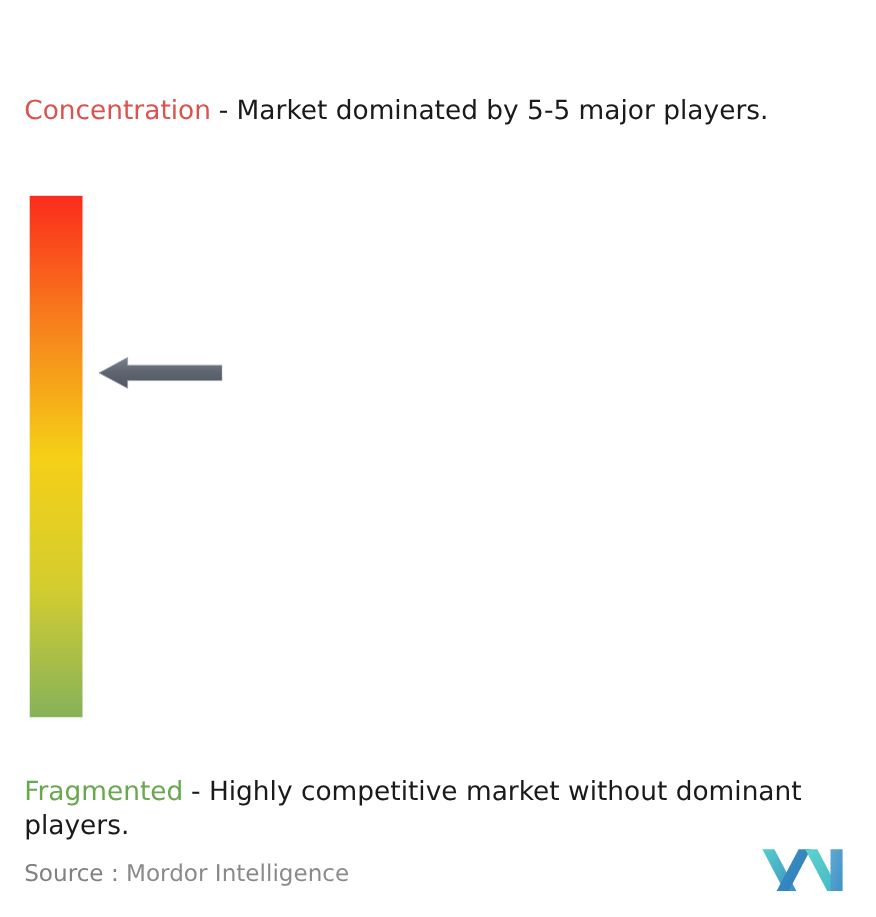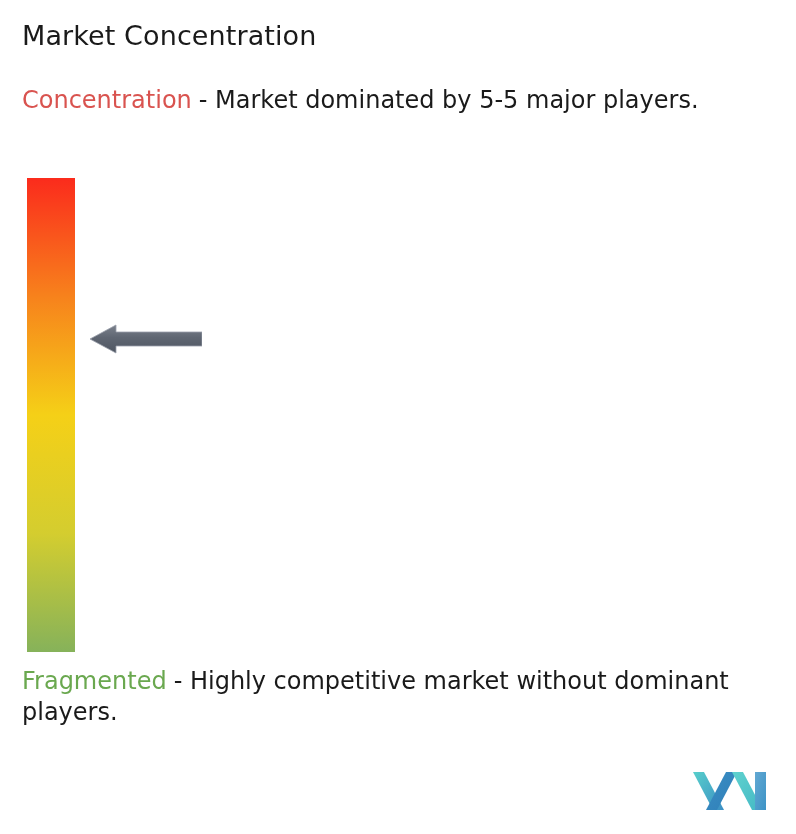--- a/index.html
+++ b/index.html
@@ -39,21 +39,21 @@
     top: 85px;
     width: 740px;
     font-size: 24px;
     line-height: 31px;
     color: #1a1a1a;
     font-weight: 400;
   }
   .annotation-bottom {
     position: absolute;
     left: 22px;
-    top: 666px;
+    top: 704px;
     width: 765px;
     font-size: 24px;
     line-height: 31px;
     color: #1a1a1a;
     font-weight: 400;
   }
   .term-consolidated {
     color: #d9534f;
   }
   .term-fragmented {
@@ -128,21 +128,20 @@
     top: 766px;
     width: 80px;
     height: 48px;
   }
 </style>
 </head>
 <body>
 
 <div id="chart-root">
 
-  <div class="chart-title">Market Concentration</div>
 
   <div class="annotation-top">
     <span class="term-consolidated" style="color: rgb(217, 83, 79);">Concentration</span><span class="term-sep"></span><span>- Market dominated by 5-5 major players.</span>
   </div>
 
   <div class="scale-bar" style="background: linear-gradient(rgb(251, 43, 28) 0%, rgb(247, 130, 28) 25%, rgb(245, 208, 23) 50%, rgb(212, 205, 47) 75%, rgb(134, 178, 90) 100%);"></div>
 
   <div class="pointer-arrow">
     <svg width="112" height="34" viewBox="0 0 112 34" xmlns="http://www.w3.org/2000/svg">
       <defs>
@@ -154,20 +153,24 @@
       </defs>
       <polygon points="0,17 26,3 26,10 112,10 112,24 26,24 26,31" fill="url(#arrowGrad)" stroke="#9aa0ab" stroke-width="0.8"></polygon>
     </svg>
   </div>
 
 
   <div class="annotation-bottom">
     <span class="term-fragmented" style="color: rgb(106, 168, 79);">Fragmented</span><span class="term-sep"></span><span>- Highly competitive market without dominant players.</span>
   </div>
 
+  <div class="source-line">
+    <span>Source :</span>
+    <span class="source-value">Mordor Intelligence</span>
+  </div>
 
   <div class="brand-logo">
     <svg width="80" height="48" viewBox="0 0 80 48" xmlns="http://www.w3.org/2000/svg">
       <defs>
         <linearGradient id="lgA" x1="0" y1="0" x2="1" y2="1">
           <stop offset="0%" stop-color="#57cfcb"></stop>
           <stop offset="100%" stop-color="#3b8ec4"></stop>
         </linearGradient>
         <linearGradient id="lgB" x1="0" y1="0" x2="1" y2="1">
           <stop offset="0%" stop-color="#3b8ec4"></stop>

